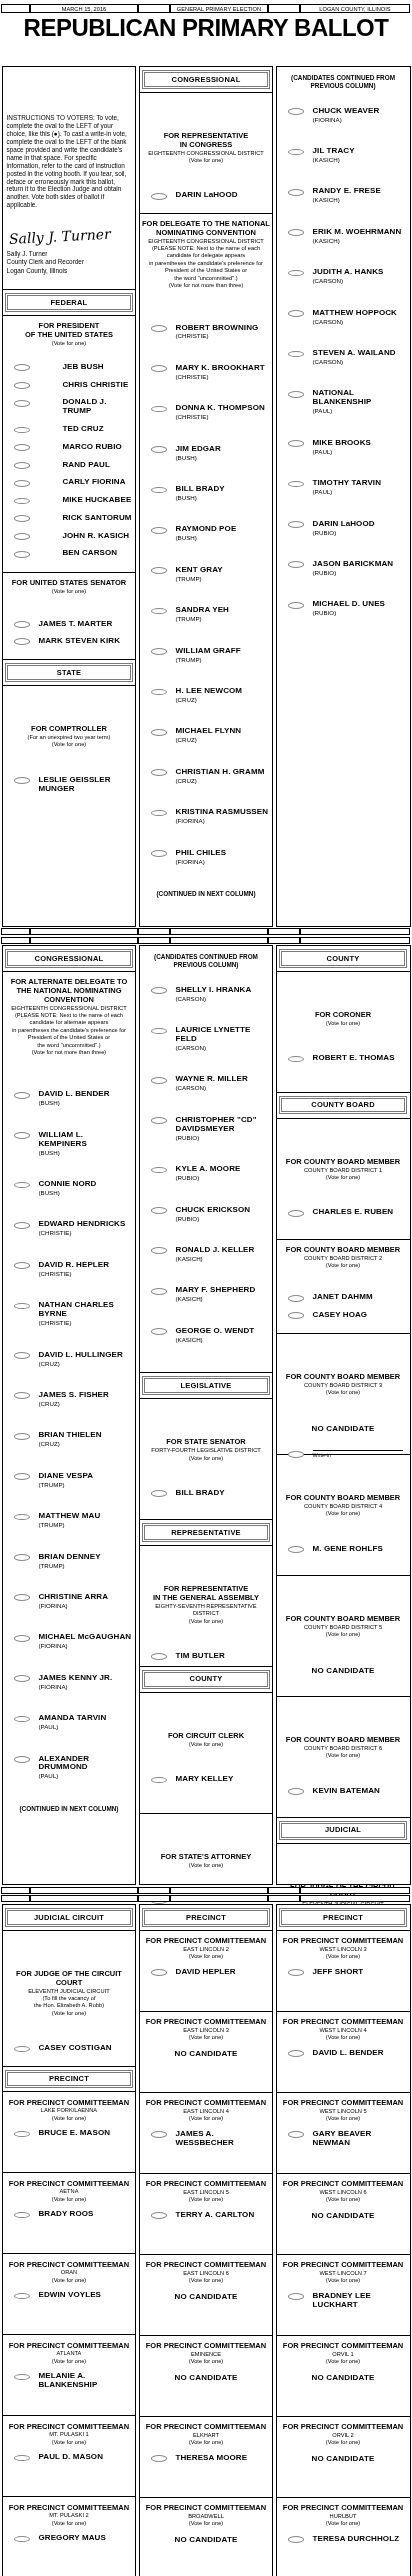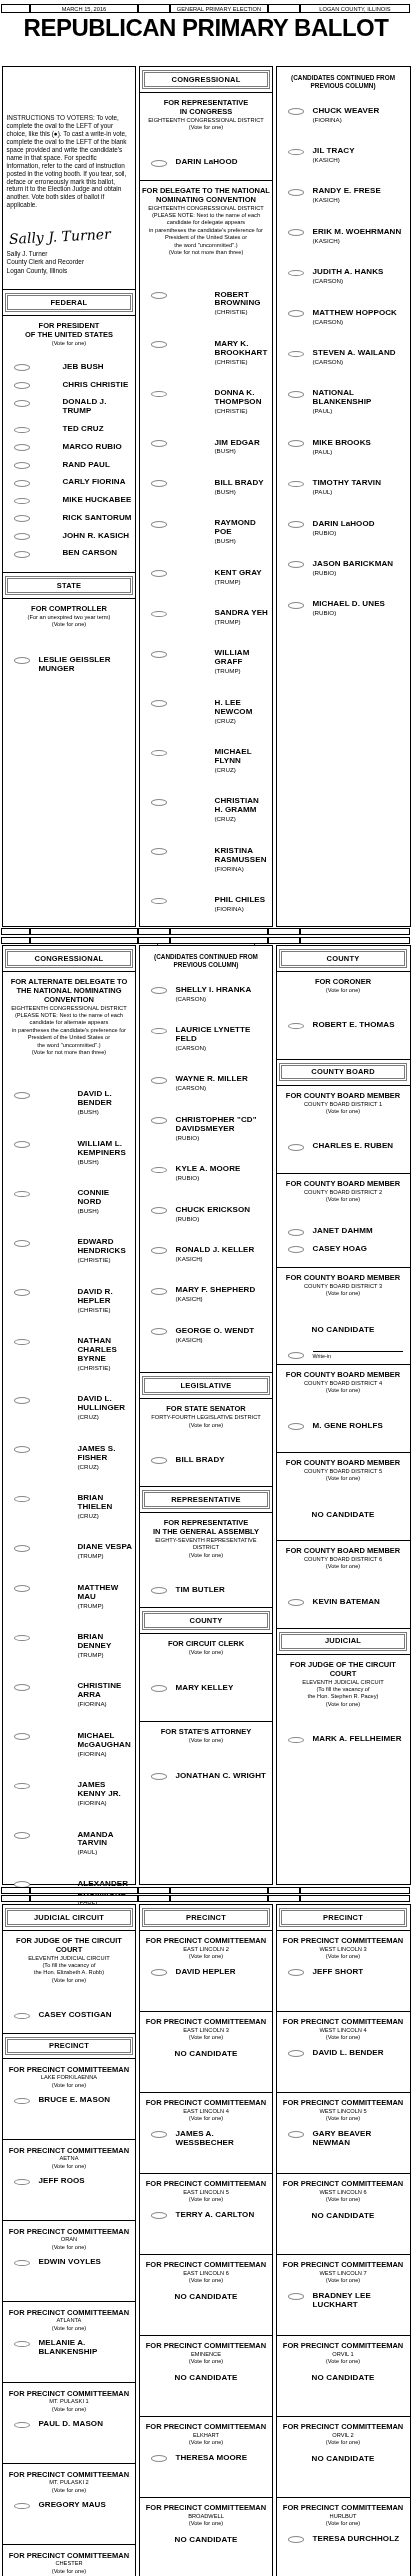--- a/index.html
+++ b/index.html
@@ -47,24 +47,24 @@
   .cand{display:flex;align-items:flex-start;padding-left:8.2px;}
   .oval{flex:0 0 16.5px;height:6.7px;border:0.5px solid #888;border-radius:50%/50%;
         background:#fff;margin:1.5px 8.2px 0 0;box-sizing:border-box;}
   .ctext{min-width:0;}
   .cname{font-weight:700;font-size:8px;line-height:1.12;letter-spacing:0.1px;}
   .cpref{font-size:6.2px;line-height:1.2;}
   .cand-none{text-align:center;font-weight:700;font-size:8px;letter-spacing:0.2px;}
   
   .v-pres .cands{margin-top:15.5px;}   .v-pres .cand{margin-bottom:8.8px;gap:24px;}
   .v-mid  .cands{margin-top:24px;}   .v-mid  .cand{margin-bottom:8.2px;}
-  .v-single{min-height:88px;}
+  .v-single{min-height:88px;margin-top:33px;}
   .v-single .cands{margin-top:27px;} .v-single .cand{margin-bottom:7.2px;}
   .v-single .cand-none{margin-top:0;}
-  .v-del .cands{margin-top:34px;}    .v-del .cand{margin-bottom:24px;gap:39px;}
+  .v-del .cands{margin-top:34px;}    .v-del .cand{margin-bottom:24px;}
   .v-cont .cands{margin-top:15.5px;}   .v-cont .cand{margin-bottom:24px;}
   .v-prec{min-height:81px;}
   .v-prec .cands{margin-top:7px;}   .v-prec .cand{margin-bottom:2.1px;}
   
   .writein{display:flex;align-items:flex-end;padding-left:8.2px;margin-top:9.3px;}
   .wwrap{flex:1 1 auto;margin-right:3.1px;}
   .wline{border-bottom:0.5px solid #000;height:8.2px;}
   .wlabel{font-size:5.4px;margin-top:0.5px;}
 </style>
 </head>
@@ -164,20 +164,38 @@
                 </div>
               </div>
               <div class="cand">
                 <span class="oval"></span>
                 <div class="ctext">
                   <div class="cname">BEN CARSON</div>
                 </div>
               </div>
             </div>
           </div>
+          <div class="block contest v-mid">
+            <div class="t">FOR UNITED STATES SENATOR</div>
+            <div class="s">(Vote for one)</div>
+            <div class="cands">
+              <div class="cand">
+                <span class="oval"></span>
+                <div class="ctext">
+                  <div class="cname">JAMES T. MARTER</div>
+                </div>
+              </div>
+              <div class="cand">
+                <span class="oval"></span>
+                <div class="ctext">
+                  <div class="cname">MARK STEVEN KIRK</div>
+                </div>
+              </div>
+            </div>
+          </div>
           <div class="block hdrwrap">
             <div class="hdr">
               <div class="hdr-in">STATE</div>
             </div>
           </div>
           <div class="block contest v-single grow">
             <div class="t">FOR COMPTROLLER</div>
             <div class="s">(For an unexpired two year term)</div>
             <div class="s">(Vote for one)</div>
             <div class="cands">
@@ -874,21 +892,21 @@
             </div>
           </div>
           <div class="block contest v-prec">
             <div class="t">FOR PRECINCT COMMITTEEMAN</div>
             <div class="s">AETNA</div>
             <div class="s">(Vote for one)</div>
             <div class="cands">
               <div class="cand">
                 <span class="oval"></span>
                 <div class="ctext">
-                  <div class="cname">JEFF ROOS</div>
+                  <div class="cname">BRADY ROOS</div>
                 </div>
               </div>
             </div>
           </div>
           <div class="block contest v-prec">
             <div class="t">FOR PRECINCT COMMITTEEMAN</div>
             <div class="s">ORAN</div>
             <div class="s">(Vote for one)</div>
             <div class="cands">
               <div class="cand">

